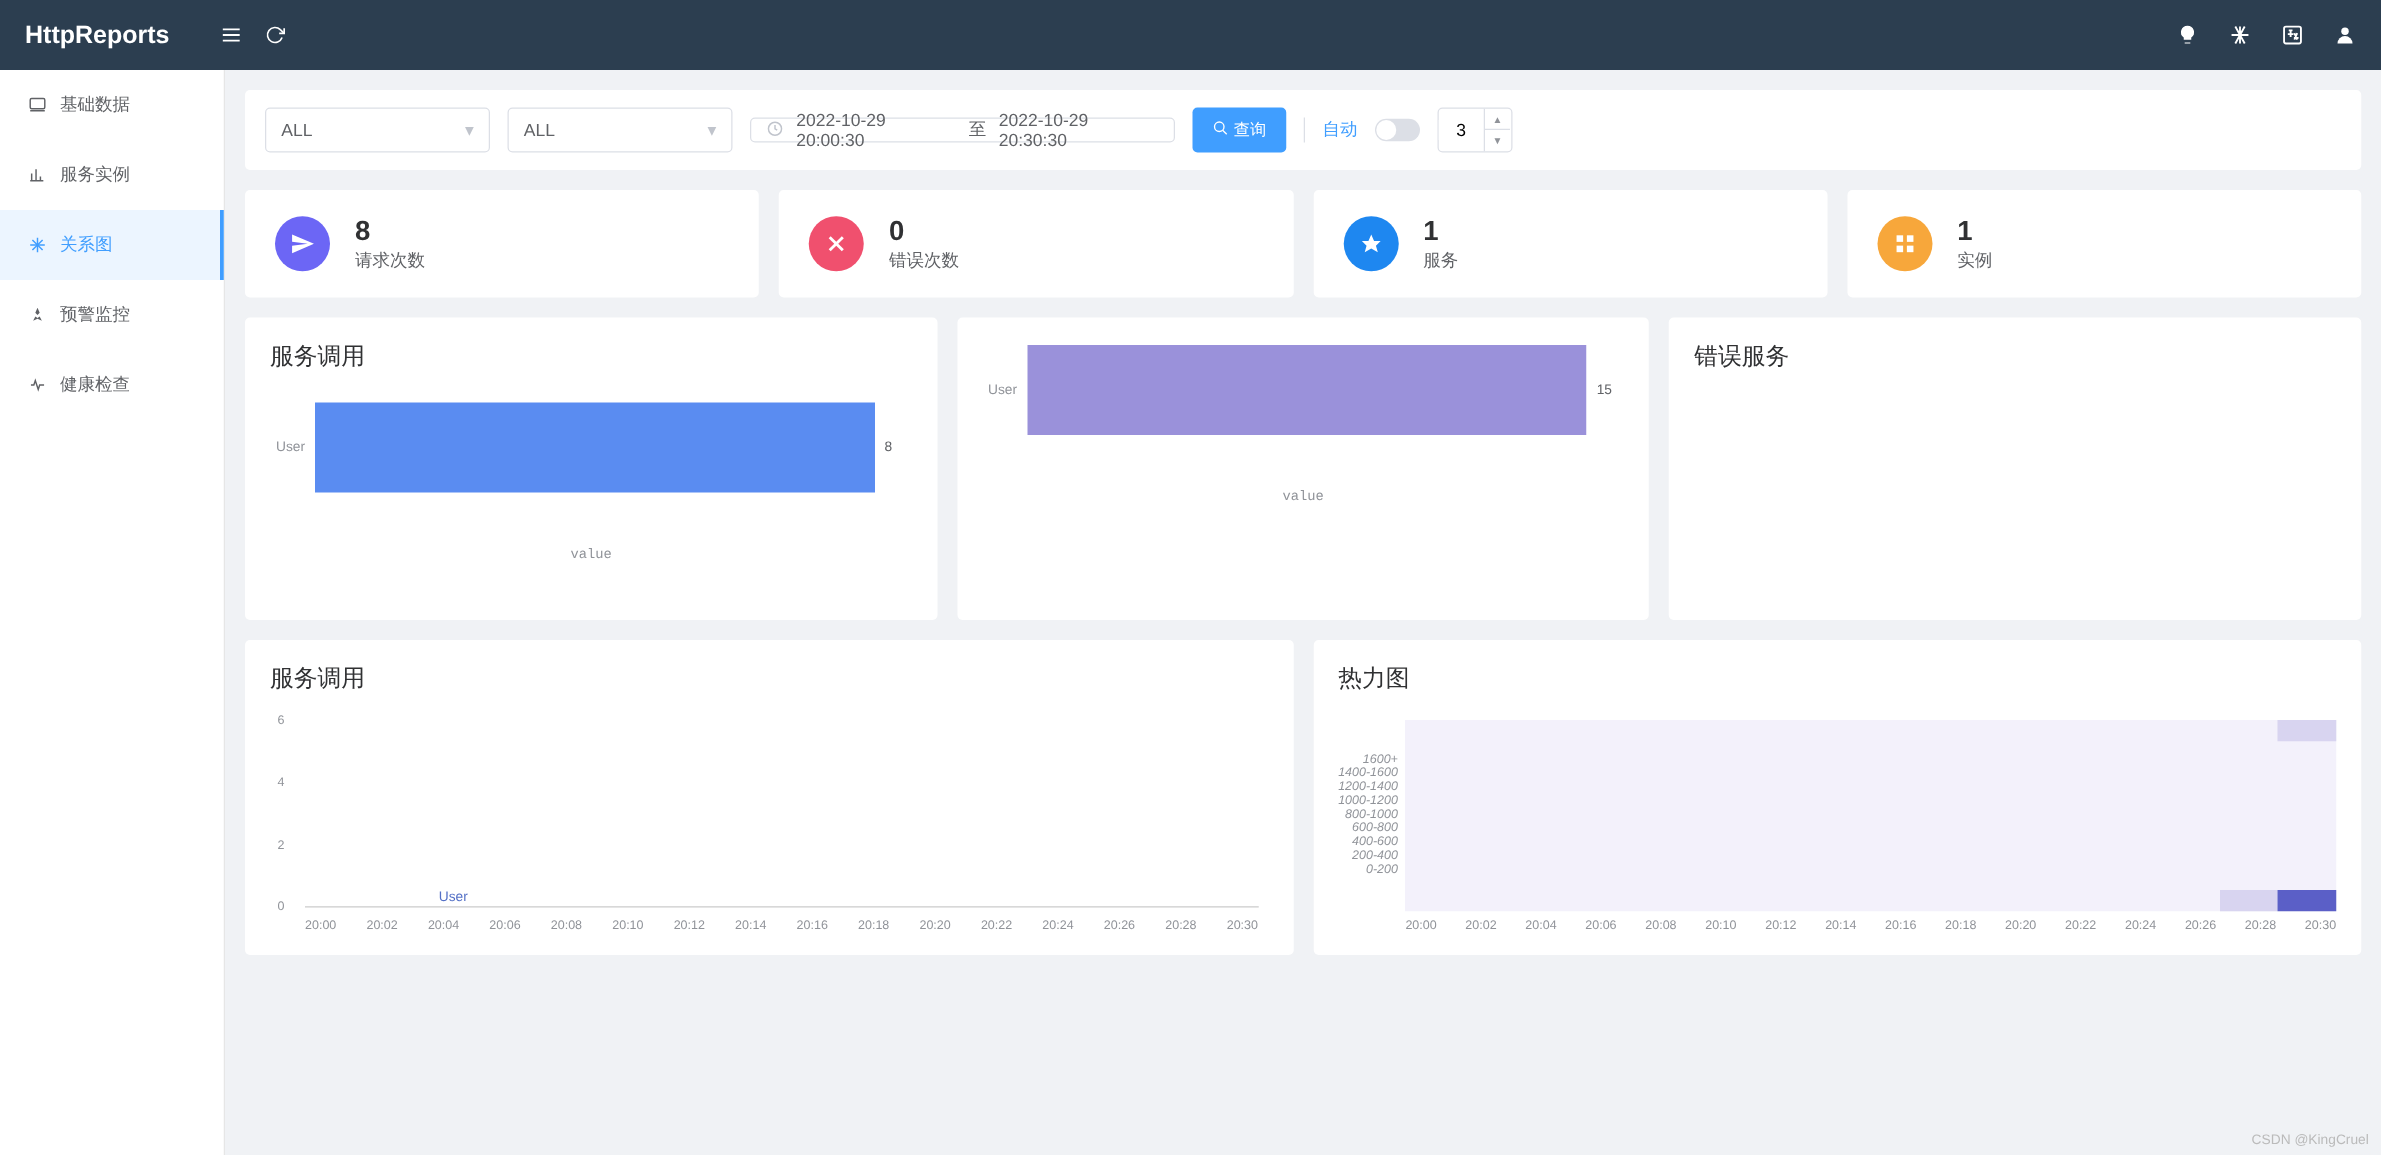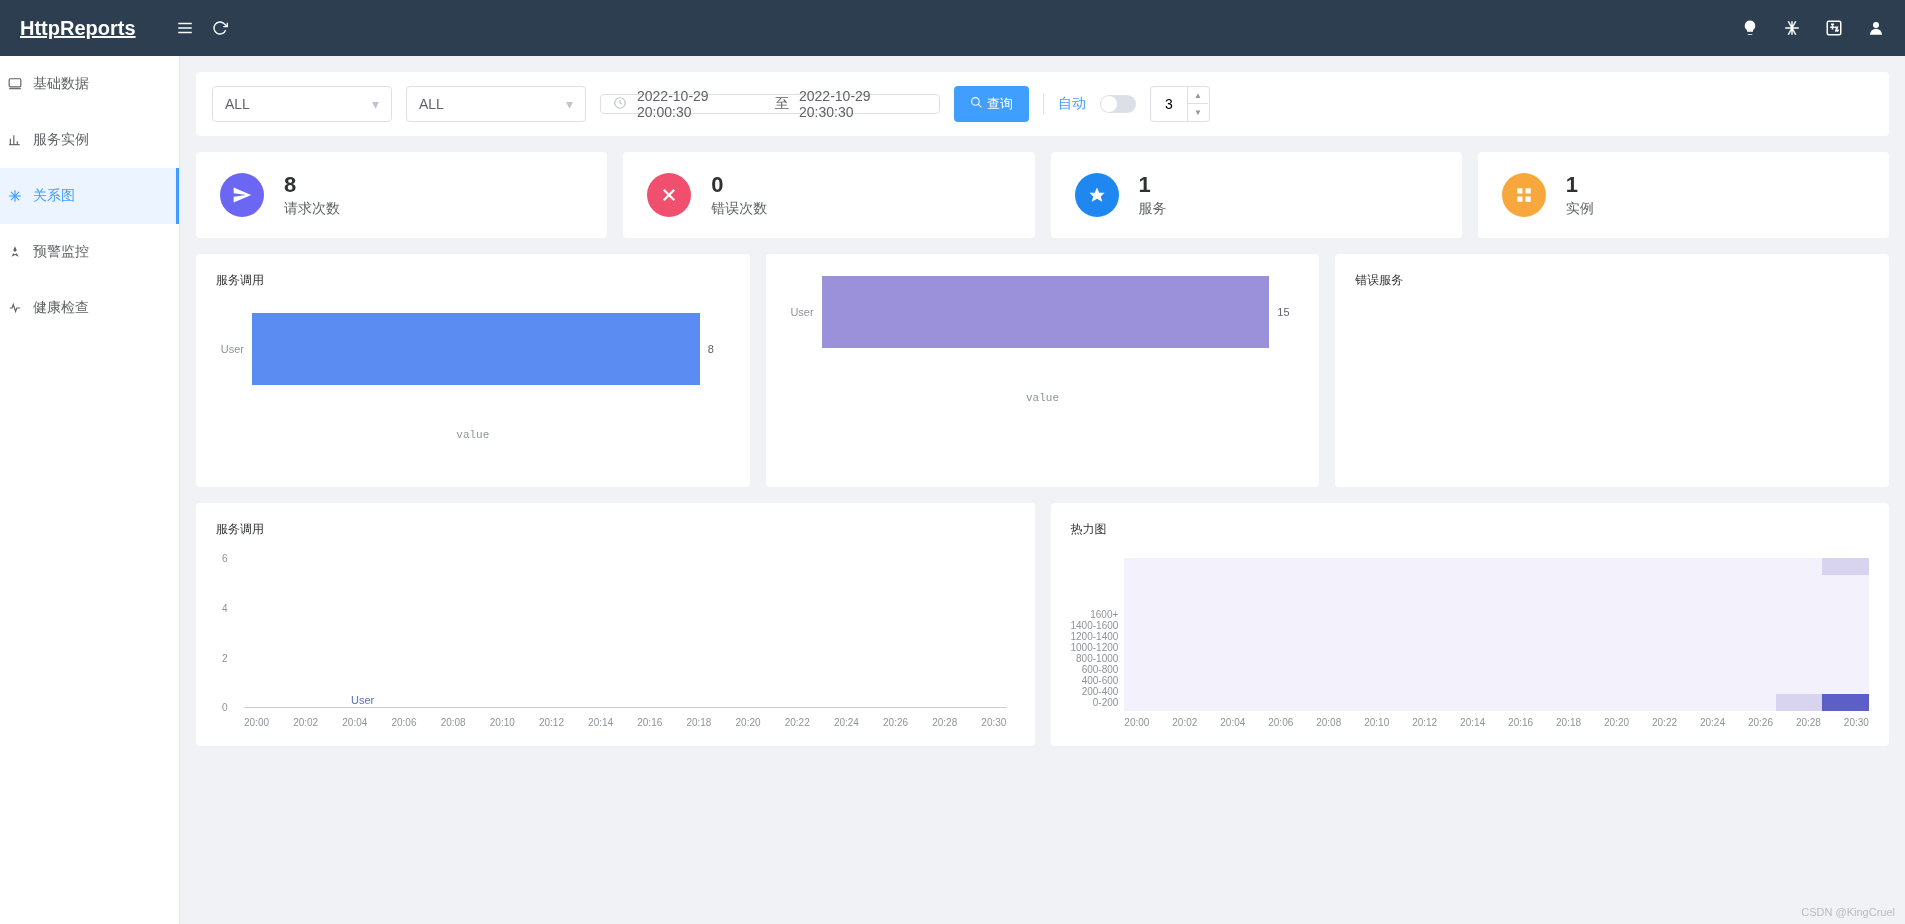--- a/index.html
+++ b/index.html
@@ -1,29 +1,29 @@
 <!DOCTYPE html>
 <html><head>
   <meta charset="utf-8">
   <style>
     * { margin: 0; padding: 0; box-sizing: border-box; }
     body { font-family: "Helvetica Neue", Arial, sans-serif; background: #f0f2f5; color: #303133; font-size: 14px; }
     
     
     .header { height: 56px; background: #2c3e50; color: #fff; display: flex; align-items: center; padding: 0 20px; justify-content: space-between; }
     .header-left { display: flex; align-items: center; gap: 40px; }
-    .logo { font-size: 20px; font-weight: bold; text-decoration: underline; }
+    .logo { font-size: 20px; font-weight: bold; }
     .header-icons-left { display: flex; gap: 18px; align-items: center; }
     .header-icons-right { display: flex; gap: 24px; align-items: center; }
     .header-icon { cursor: pointer; color: #fff; display: flex; align-items: center; }
     
     
     .container { display: flex; height: calc(100vh - 56px); }
     .sidebar { width: 180px; background: #fff; border-right: 1px solid #e6e6e6; }
-    .sidebar-item { display: flex; align-items: center; gap: 10px; padding: 0 7px; height: 56px; cursor: pointer; color: #606266; font-size: 14px; }
+    .sidebar-item { display: flex; align-items: center; gap: 10px; padding: 0 22px; height: 56px; cursor: pointer; color: #606266; font-size: 14px; }
     .sidebar-item.active { background: #ecf5ff; color: #409eff; border-right: 3px solid #409eff; }
     .sidebar-icon { width: 16px; display: inline-flex; justify-content: center; }
     
     .main { flex: 1; padding: 16px; overflow: auto; }
     
     
     .filter-bar { background: #fff; padding: 14px 16px; border-radius: 4px; display: flex; align-items: center; gap: 14px; margin-bottom: 16px; }
     .select-box { border: 1px solid #dcdfe6; border-radius: 4px; height: 36px; display: flex; align-items: center; padding: 0 12px; justify-content: space-between; width: 180px; cursor: pointer; color: #606266; }
     .chevron { color: #c0c4cc; }
     .date-range { border: 1px solid #dcdfe6; border-radius: 4px; height: 20px; display: flex; align-items: center; padding: 0 12px; gap: 10px; color: #606266; width: 340px; }
@@ -42,21 +42,21 @@
     .stats-row { display: grid; grid-template-columns: repeat(4, 1fr); gap: 16px; margin-bottom: 16px; }
     .stat-card { background: #fff; border-radius: 4px; padding: 20px 24px; display: flex; align-items: center; gap: 20px; }
     .stat-icon { width: 44px; height: 44px; border-radius: 50%; display: flex; align-items: center; justify-content: center; color: #fff; }
     .stat-val { font-size: 22px; font-weight: bold; color: #303133; line-height: 1.2; }
     .stat-label { font-size: 14px; color: #606266; margin-top: 2px; }
     
     
     .charts-3 { display: grid; grid-template-columns: repeat(3, 1fr); gap: 16px; margin-bottom: 16px; }
     .charts-2 { display: grid; grid-template-columns: 1fr 1fr; gap: 16px; }
     .panel { background: #fff; border-radius: 4px; padding: 18px 20px; }
-    .panel-title { font-size: 12px; font-weight: 500; margin-bottom: 20px; }
+    .panel-title { font-size: 19px; font-weight: 500; margin-bottom: 20px; }
     
     
     .bar-chart { height: 160px; display: flex; flex-direction: column; }
     .bar-row { display: flex; align-items: center; height: 80px; gap: 8px; }
     .bar-yaxis { font-size: 11px; color: #909399; width: 28px; text-align: right; }
     .bar-track { flex: 1; height: 72px; position: relative; }
     .bar-fill { height: 100%; }
     .bar-value { font-size: 11px; color: #606266; width: 22px; }
     .bar-xaxis { text-align: center; font-size: 11px; color: #909399; margin-top: 40px; font-family: Liberation Mono, monospace; }
     
@@ -65,21 +65,21 @@
     .line-grid { position: absolute; left: 28px; right: 8px; top: 0; bottom: 20px; display: flex; flex-direction: column; justify-content: space-between; }
     .line-gridline { border-top: 1px solid transparent; height: 0; position: relative; }
     .line-ytick { position: absolute; left: -22px; top: -6px; font-size: 10px; color: #909399; }
     .line-xaxis-line { border-top: 1px solid #ccc; }
     .line-series-label { color: #5470c6; font-size: 11px; position: absolute; left: 135px; bottom: 22px; }
     .line-xticks { position: absolute; left: 28px; right: 8px; bottom: 0; display: flex; justify-content: space-between; }
     .line-xtick { font-size: 10px; color: #909399; }
     
     
     .heatmap { display: flex; height: 170px; }
-    .heatmap-ylabels { display: flex; flex-direction: column; justify-content: flex-end; font-size: 10px; color: #909399; text-align: right; padding-right: 6px; margin-bottom: 20px; }
+    .heatmap-ylabels { display: flex; flex-direction: column; justify-content: center; font-size: 10px; color: #909399; text-align: right; padding-right: 6px; margin-bottom: 20px; font-style: italic; }
     .heatmap-body { flex: 1; display: flex; flex-direction: column; }
     .heatmap-grid { flex: 1; display: grid; grid-template-rows: repeat(9, 1fr); grid-auto-flow: column; grid-template-columns: repeat(16, 1fr); gap: 0; background: #f3f1fb; }
     .heatmap-cell { }
     .heatmap-cell.v1 { background: #d8d4f0; }
     .heatmap-cell.v2 { background: #5b5fc7; }
     .heatmap-xticks { display: flex; justify-content: space-between; font-size: 10px; color: #909399; margin-top: 6px; }
     
     .watermark { position: fixed; bottom: 6px; right: 10px; font-size: 11px; color: #bbb; }
   </style>
 </head>

